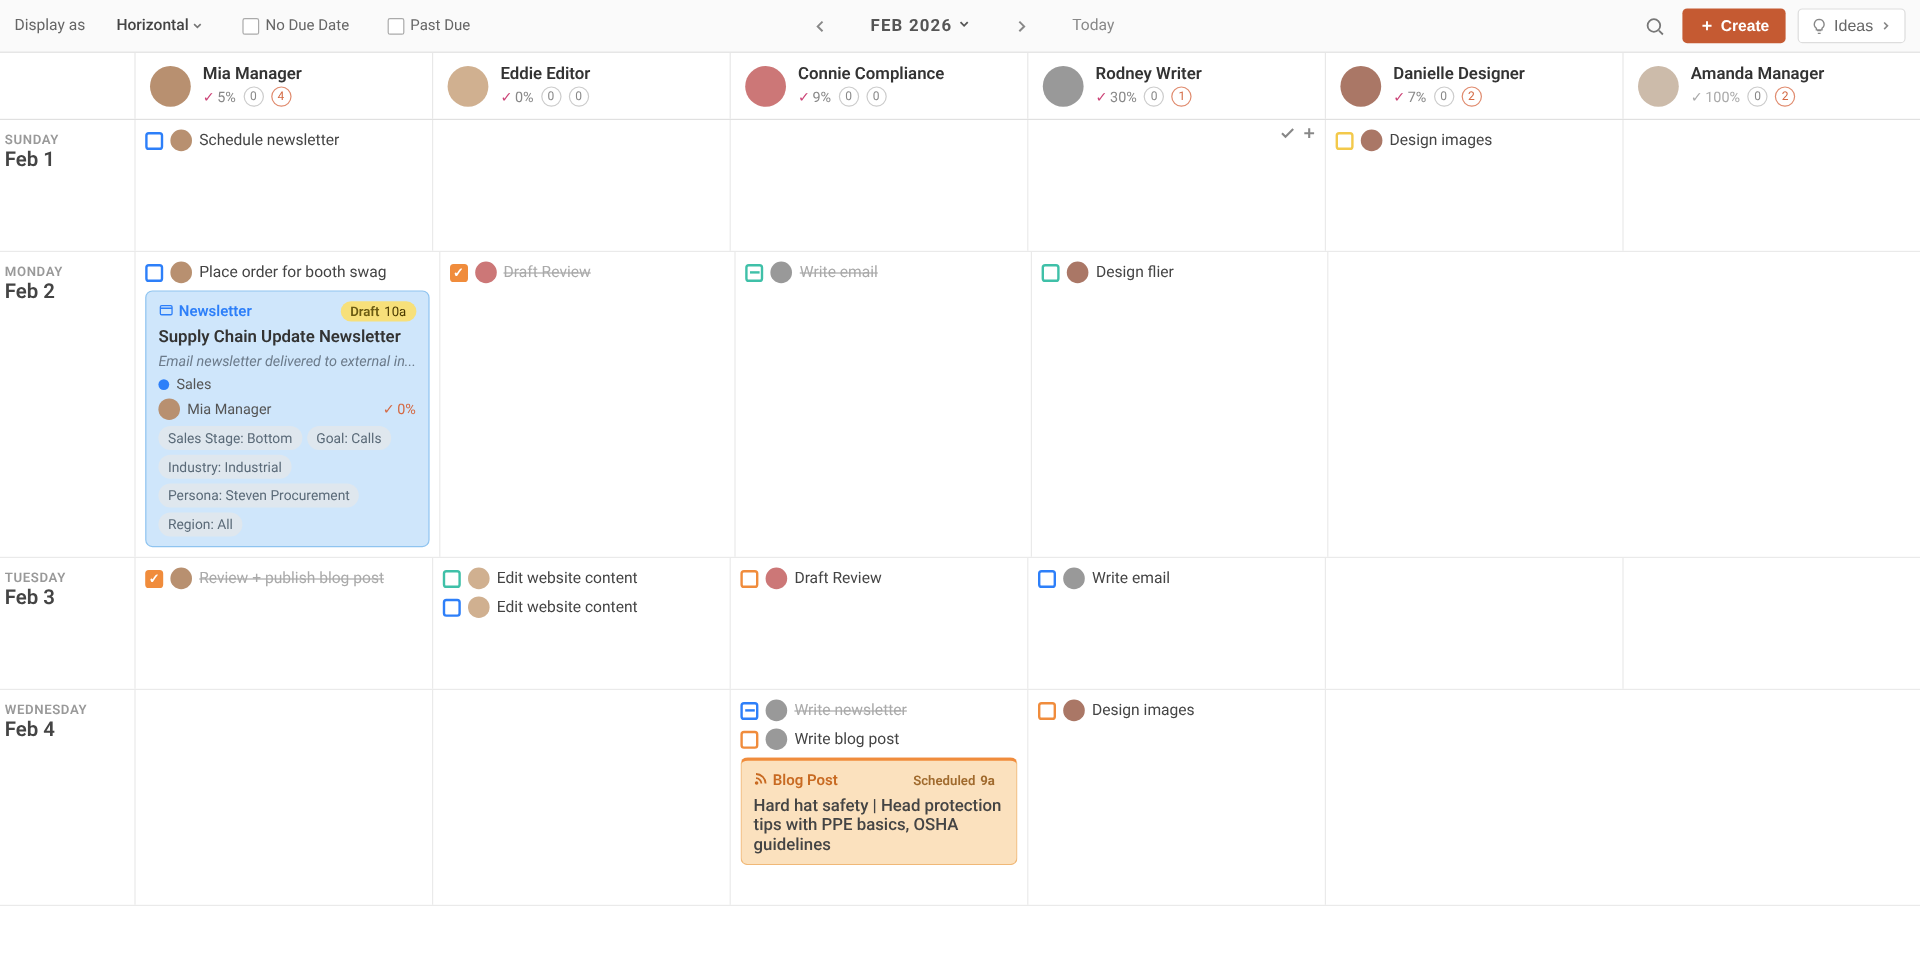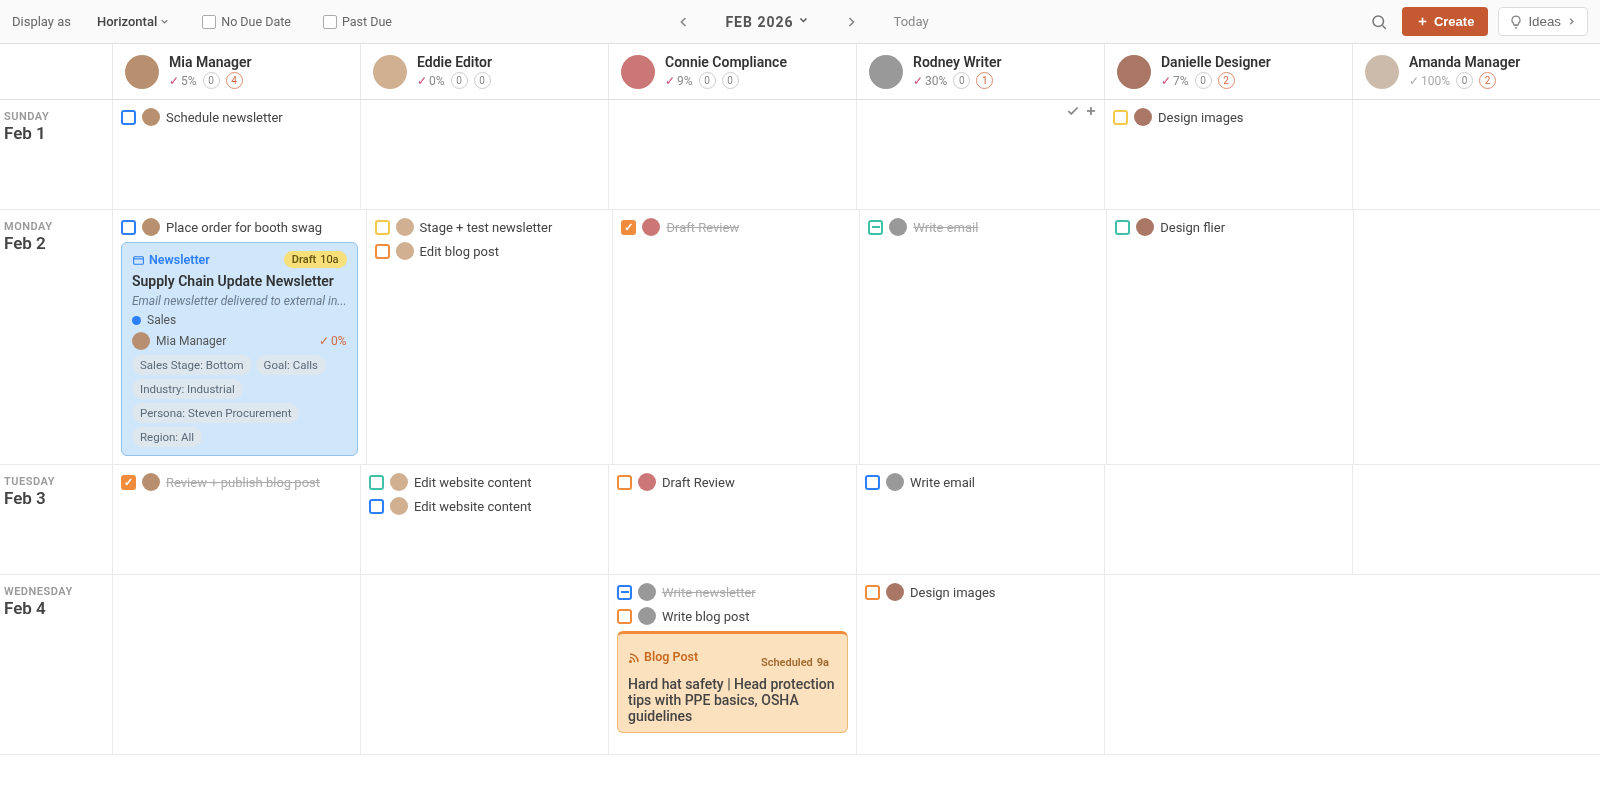--- a/index.html
+++ b/index.html
@@ -136,29 +136,29 @@
   .card.newsletter {
     background: #cfe6fb;
     border: 1px solid #8fc4f0;
   }
   .card.blogpost {
     background: #fbe1be;
     border: 1px solid #f0b877;
     border-top: 3px solid #f08c3c;
   }
   .card-head { display: flex; justify-content: space-between; align-items: center; }
-  .card-type { display: flex; align-items: flex-end; gap: 4px; font-weight: 600; }
+  .card-type { display: flex; align-items: flex-start; gap: 4px; font-weight: 600; }
   .card-type.newsletter { color: #2d7ff9; }
   .card-type.blogpost { color: #c86a22; }
   .card-pill {
     background: #f7e07a; color: #6a5a12;
     padding: 2px 8px; border-radius: 10px; font-size: 11px; font-weight: 600;
     display: flex; gap: 4px; align-items: center;
   }
-  .card-pill.sched { background: transparent; color: #a06a2d; font-weight: 600; margin-top: 12px;}
+  .card-pill.sched { background: transparent; color: #a06a2d; font-weight: 600;}
   .card-title { font-weight: 600; color: #333; font-size: 14px; }
   .card-desc { color: #6b7a8a; font-style: italic; font-size: 12px; white-space: nowrap; overflow: hidden; text-overflow: ellipsis;}
   .card-row { display: flex; align-items: center; gap: 6px; font-size: 12px; color: #555;}
   .dot { width: 9px; height: 9px; border-radius: 50%; background: #2d7ff9; }
   .card-pct { color: #d46a44; font-size: 12px; margin-left: auto; display: flex; align-items: center; gap: 2px;}
   .tags { display: flex; flex-wrap: wrap; gap: 4px; }
   .tag { background: #dfe7ee; color: #5a6a78; padding: 3px 8px; border-radius: 10px; font-size: 11.5px;}
   svg { display: block; }
 </style>
 </head>
@@ -398,32 +398,20 @@
         <span class="tag">Sales Stage: Bottom</span>
         <span class="tag">Goal: Calls</span>
         <span class="tag">Industry: Industrial</span>
         <span class="tag">Persona: Steven Procurement</span>
         <span class="tag">Region: All</span>
       </div>
     </div>
   </div>
   <div class="cell">
     <div class="task">
-      <span class="task-check yellow"></span>
-      <span class="avatar avatar-sm" style="background:#d0b090"></span>
-      <span class="task-text">Stage + test newsletter</span>
-    </div>
-    <div class="task">
-      <span class="task-check orange"></span>
-      <span class="avatar avatar-sm" style="background:#d0b090"></span>
-      <span class="task-text">Edit blog post</span>
-    </div>
-  </div>
-  <div class="cell">
-    <div class="task">
       <span class="task-check orange done"></span>
       <span class="avatar avatar-sm" style="background:#c77"></span>
       <span class="task-text struck">Draft Review</span>
     </div>
   </div>
   <div class="cell">
     <div class="task">
       <span class="task-check teal partial"></span>
       <span class="avatar avatar-sm" style="background:#999"></span>
       <span class="task-text struck">Write email</span>

